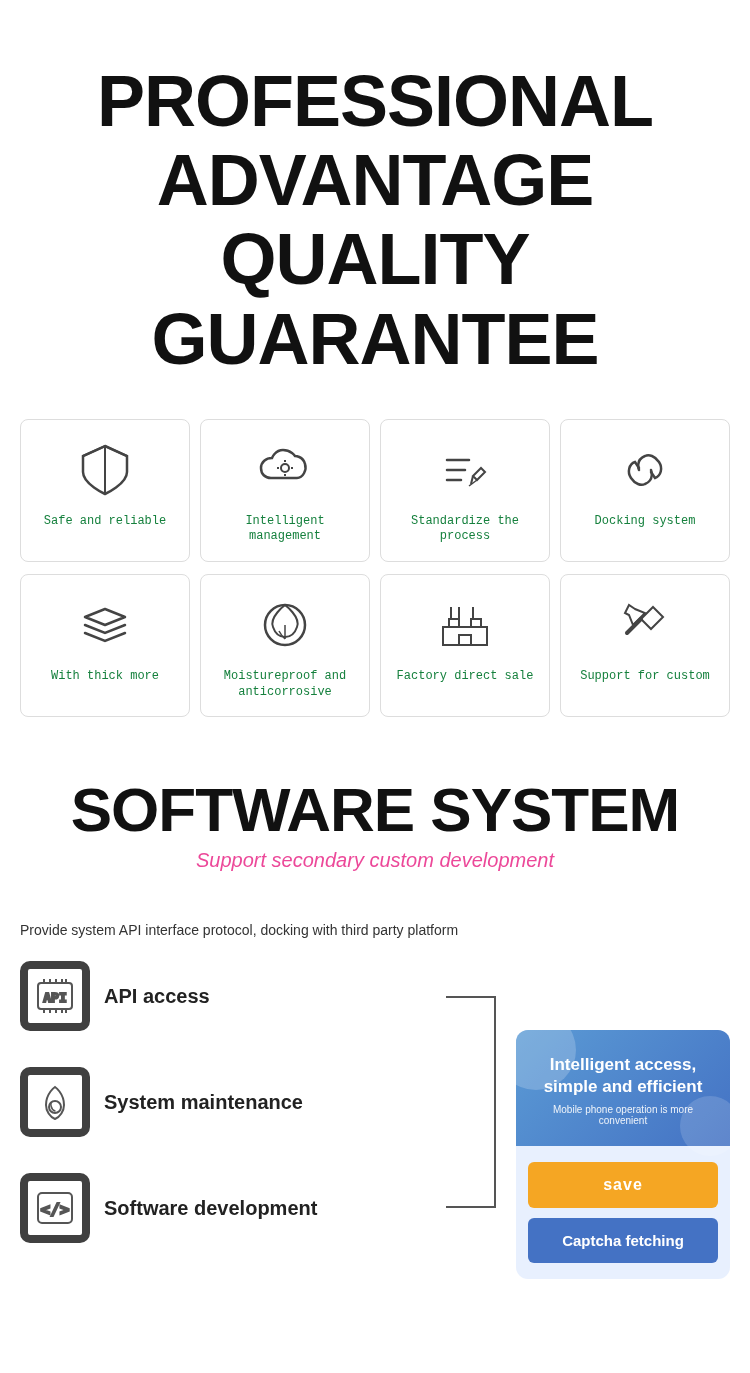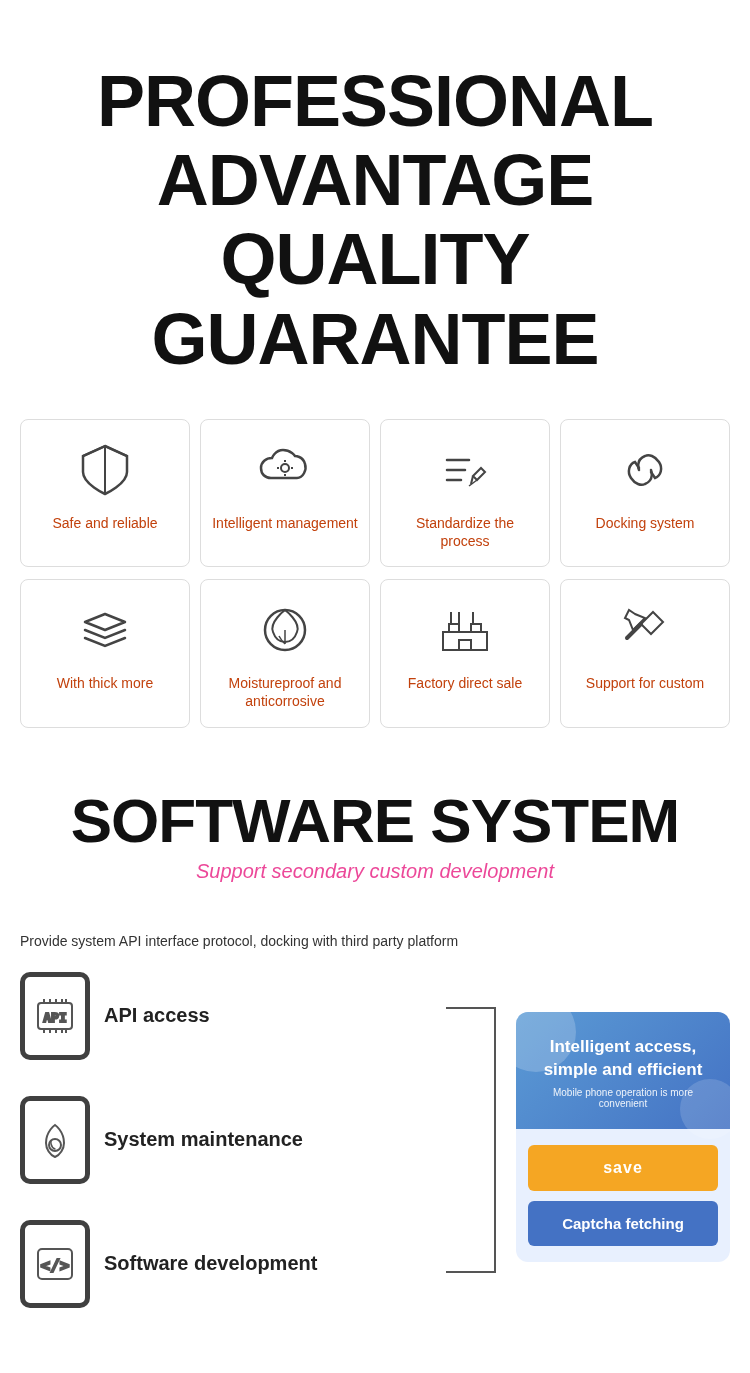--- a/index.html
+++ b/index.html
@@ -54,23 +54,24 @@
       justify-content: center;
     }
     .feature-icon svg {
       width: 56px;
       height: 56px;
       stroke: #444;
       fill: none;
       stroke-width: 2;
     }
     .feature-label {
-      font-size: 14px;
-      color: #c2410c;
+      font-size: 12px;
+      color: #15803d;
       line-height: 1.3;
+      font-family: Liberation Mono, monospace;
     }
 
     
     .software-section {
       padding: 30px 20px 30px;
     }
     .software-title {
       font-size: 62px;
       font-weight: 900;
       color: #111;
@@ -83,21 +84,21 @@
       font-size: 20px;
       color: #ec4899;
       text-align: center;
       margin-bottom: 24px;
       font-style: italic;
     }
 
     .software-content {
       display: flex;
       gap: 20px;
-      align-items: center;
+      align-items: flex-end;
       margin-top: 48px;
     }
 
     .software-left {
       flex: 1;
     }
 
     .api-description {
       font-size: 14px;
       color: #333;
@@ -108,22 +109,22 @@
     .software-item {
       display: flex;
       align-items: center;
       gap: 14px;
       margin-bottom: 36px;
       position: relative;
     }
 
     .software-item-icon {
       width: 70px;
-      height: 88px;
-      border: 5px solid #404040;
+      height: 70px;
+      border: 8px solid #404040;
       border-radius: 10px;
       display: flex;
       align-items: center;
       justify-content: center;
       flex-shrink: 0;
       background: #fff;
     }
     .software-item-icon svg {
       width: 42px;
       height: 42px;

